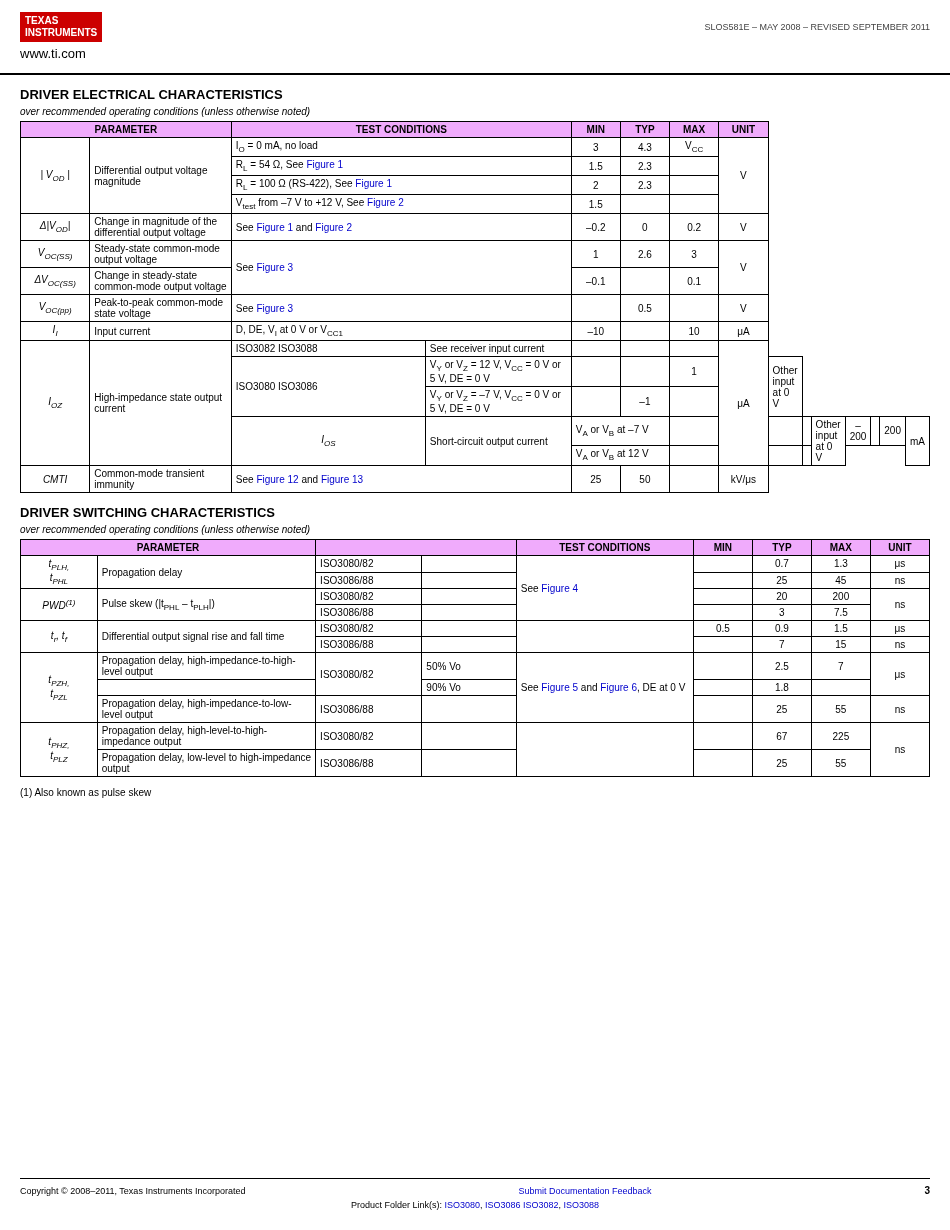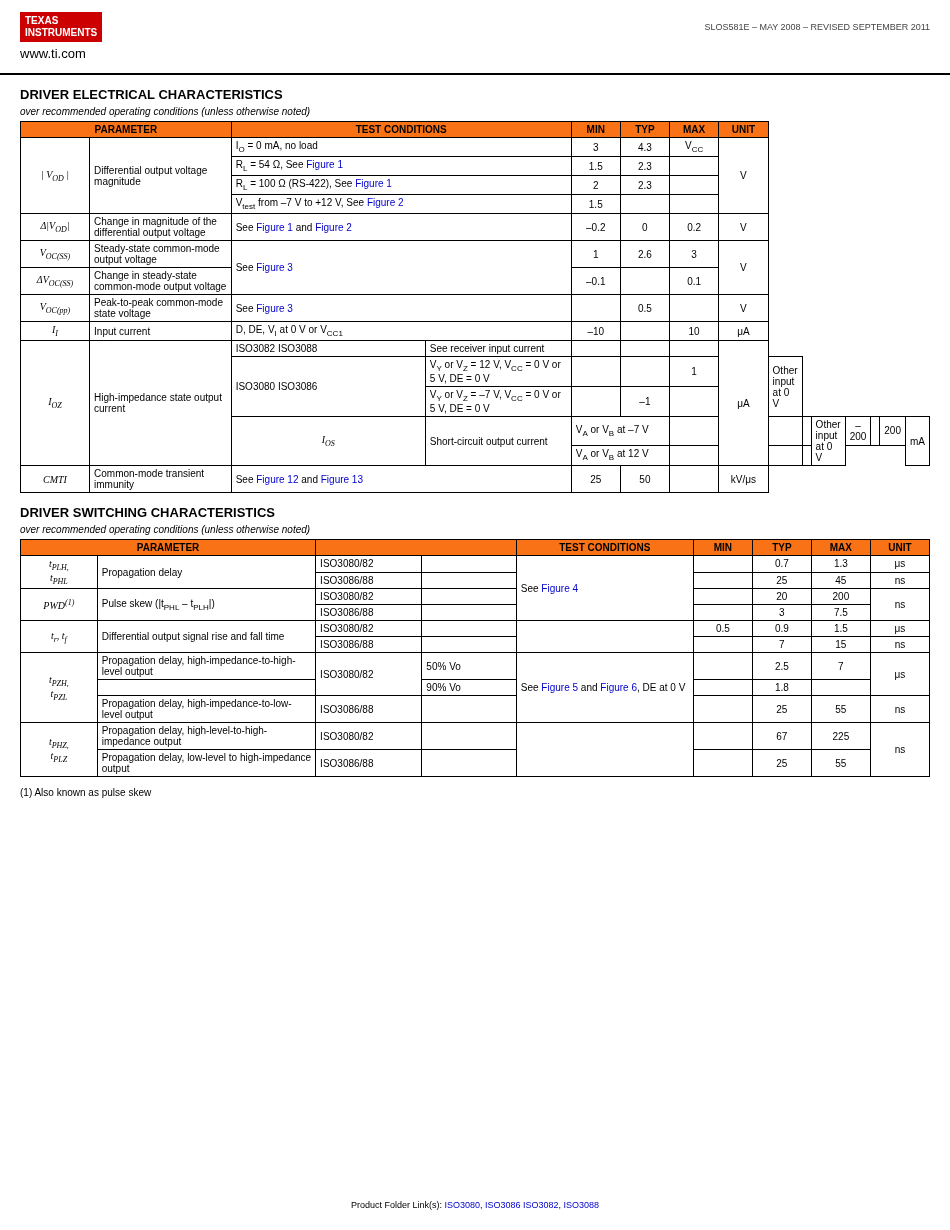--- a/index.html
+++ b/index.html
@@ -76,21 +76,21 @@
       border-collapse: collapse;
       width: 100%;
       font-size: 10px;
     }
     th, td {
       border: 1px solid #000;
       padding: 2px 4px;
       vertical-align: middle;
     }
     th {
-      background: #f97316;
+      background: #f0abfc;
       text-align: center;
       font-weight: bold;
       font-size: 10px;
     }
     td {
       font-size: 10px;
     }
 
     .center { text-align: center; }
 
@@ -103,21 +103,20 @@
     .footer-feedback { font-size: 9px; color: #0000cc; }
     .footer-page { font-size: 10px; font-weight: bold; }
 
     .note {
       margin: 4px 20px 8px 20px;
       font-size: 10px;
     }
 
     .param-symbol {
       font-style: italic;
-      font-family: Liberation Serif, serif;
     }
   </style>
 </head>
 <body>
 
 <div class="page-header">
   <div>
     <div class="ti-logo">
       <div class="ti-logo-box">
         <div>TEXAS</div>
@@ -427,20 +426,25 @@
       </tr>
     </tbody>
   </table>
 </div>
 
 <div class="note">
   <span>(1)   Also known as pulse skew</span>
 </div>
 
 <div style="position:absolute; bottom:20px; left:20px; right:20px;">
+  <div style="border-top:1px solid #000; padding-top:6px; display:flex; justify-content:space-between; align-items:center;">
+    <div class="footer-copyright">Copyright © 2008–2011, Texas Instruments Incorporated</div>
+    <a href="#" class="footer-feedback">Submit Documentation Feedback</a>
+    <div class="footer-page">3</div>
+  </div>
   <div style="text-align:center; font-size:9px; margin-top:4px;">
     <span>Product Folder Link(s):</span>
     <a href="#"> ISO3080</a>,
     <a href="#">ISO3086</a>
     <a href="#">ISO3082</a>,
     <a href="#">ISO3088</a>
   </div>
 </div>
 
 </body></html>

